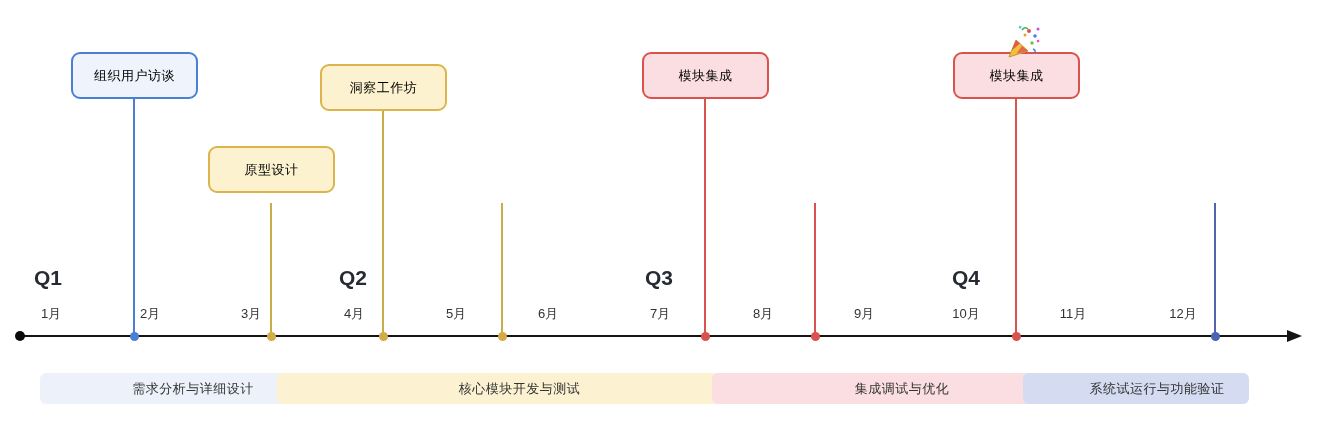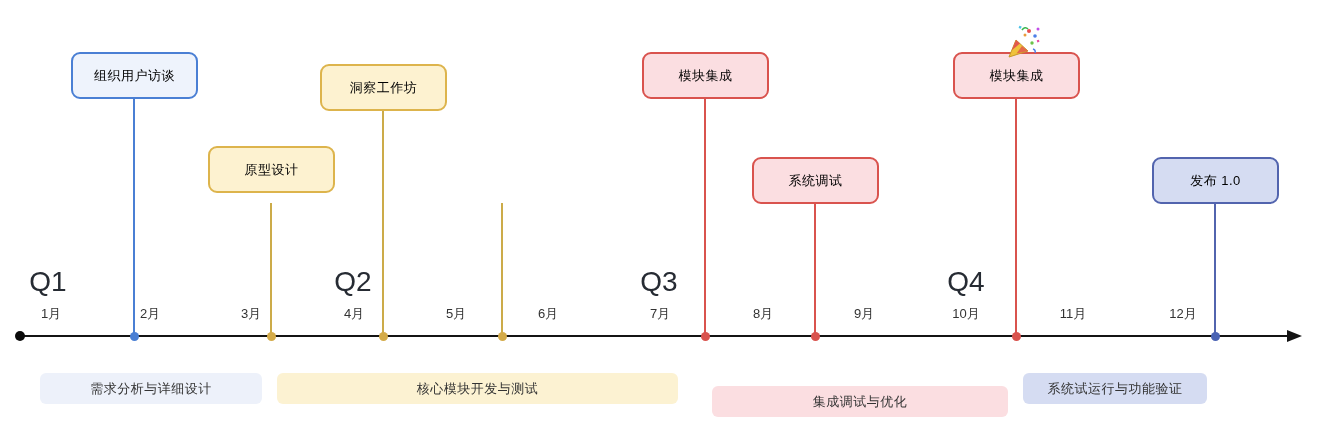--- a/index.html
+++ b/index.html
@@ -43,35 +43,35 @@
   .edot.c-black{background:#0a0a0a;width:10px;height:10px;top:331px;}
   
   .axis-line{position:absolute;left:18px;top:335px;width:1272px;height:2px;background:#141414;z-index:2;}
   .axis-arrow{
     position:absolute;left:1287px;top:330px;width:0;height:0;z-index:2;
     border-left:15px solid #141414;border-top:6px solid transparent;border-bottom:6px solid transparent;
   }
   
   .quarter{
     position:absolute;top:266px;transform:translateX(-50%);
-    font-size:28px;font-weight:normal;color:#262b33;white-space:nowrap;
+    font-size:21px;font-weight:bold;color:#262b33;white-space:nowrap;
   }
   .month{
     position:absolute;top:305px;transform:translateX(-50%);
     font-size:13px;color:#333;white-space:nowrap;
   }
   
   .phase{
     position:absolute;top:373px;height:31px;border-radius:6px;
     display:flex;align-items:center;justify-content:center;
-    font-size:13px;color:#333;letter-spacing:.5px;
+    font-size:13px;color:#333;letter-spacing:.5px;padding-left:42px;
   }
   .phase.p-bluegrey{background:#edf1fa;}
   .phase.p-yellow{background:#fcf2d2;}
-  .phase.p-pink{background:#fbdee1;margin-top:13px;}
+  .phase.p-pink{background:#fbdee1;}
   .phase.p-lavender{background:#d5dcf2;}
   
   .popper{position:absolute;left:1004px;top:22px;width:40px;height:40px;z-index:5;}
 </style>
 </head>
 <body>
 
 <div class="canvas">
 
   <div class="eline c-blue row-top" style="left:133px"></div>
@@ -80,23 +80,21 @@
   <div class="eline c-yellow row-bottom" style="left:501px"></div>
   <div class="eline c-red row-top" style="left:704px"></div>
   <div class="eline c-red row-bottom" style="left:814px"></div>
   <div class="eline c-red row-top" style="left:1015px"></div>
   <div class="eline c-navy row-bottom" style="left:1214px"></div>
 
   <div class="ebox c-blue" style="left:71px;top:52px">组织用户访谈</div>
   <div class="ebox c-yellow" style="left:208px;top:146px">原型设计</div>
   <div class="ebox c-yellow" style="left:320px;top:64px">洞察工作坊</div>
   <div class="ebox c-red" style="left:642px;top:52px">模块集成</div>
-  <div class="ebox c-red" style="left:752px;top:157px">系统调试</div>
   <div class="ebox c-red" style="left:953px;top:52px">模块集成</div>
-  <div class="ebox c-navy" style="left:1152px;top:157px">发布 1.0</div>
 
   <div class="popper" title="🎉">
     <svg width="40" height="40" viewBox="0 0 40 40">
       <g>
         <polygon points="5,35 12,18 24,29" fill="#f0c23c" stroke="#c79a28" stroke-width="1"></polygon>
         <polygon points="7.8,28.2 12,18 16,21.5" fill="#e2584d"></polygon>
         <polygon points="12.5,31.5 18,24 24,29" fill="#e2584d" opacity="0.85"></polygon>
         <circle cx="25" cy="9" r="2" fill="#e84d4d"></circle>
         <circle cx="31" cy="14" r="1.8" fill="#4d7fe8"></circle>
         <circle cx="28" cy="21" r="1.7" fill="#6cc24a"></circle>

